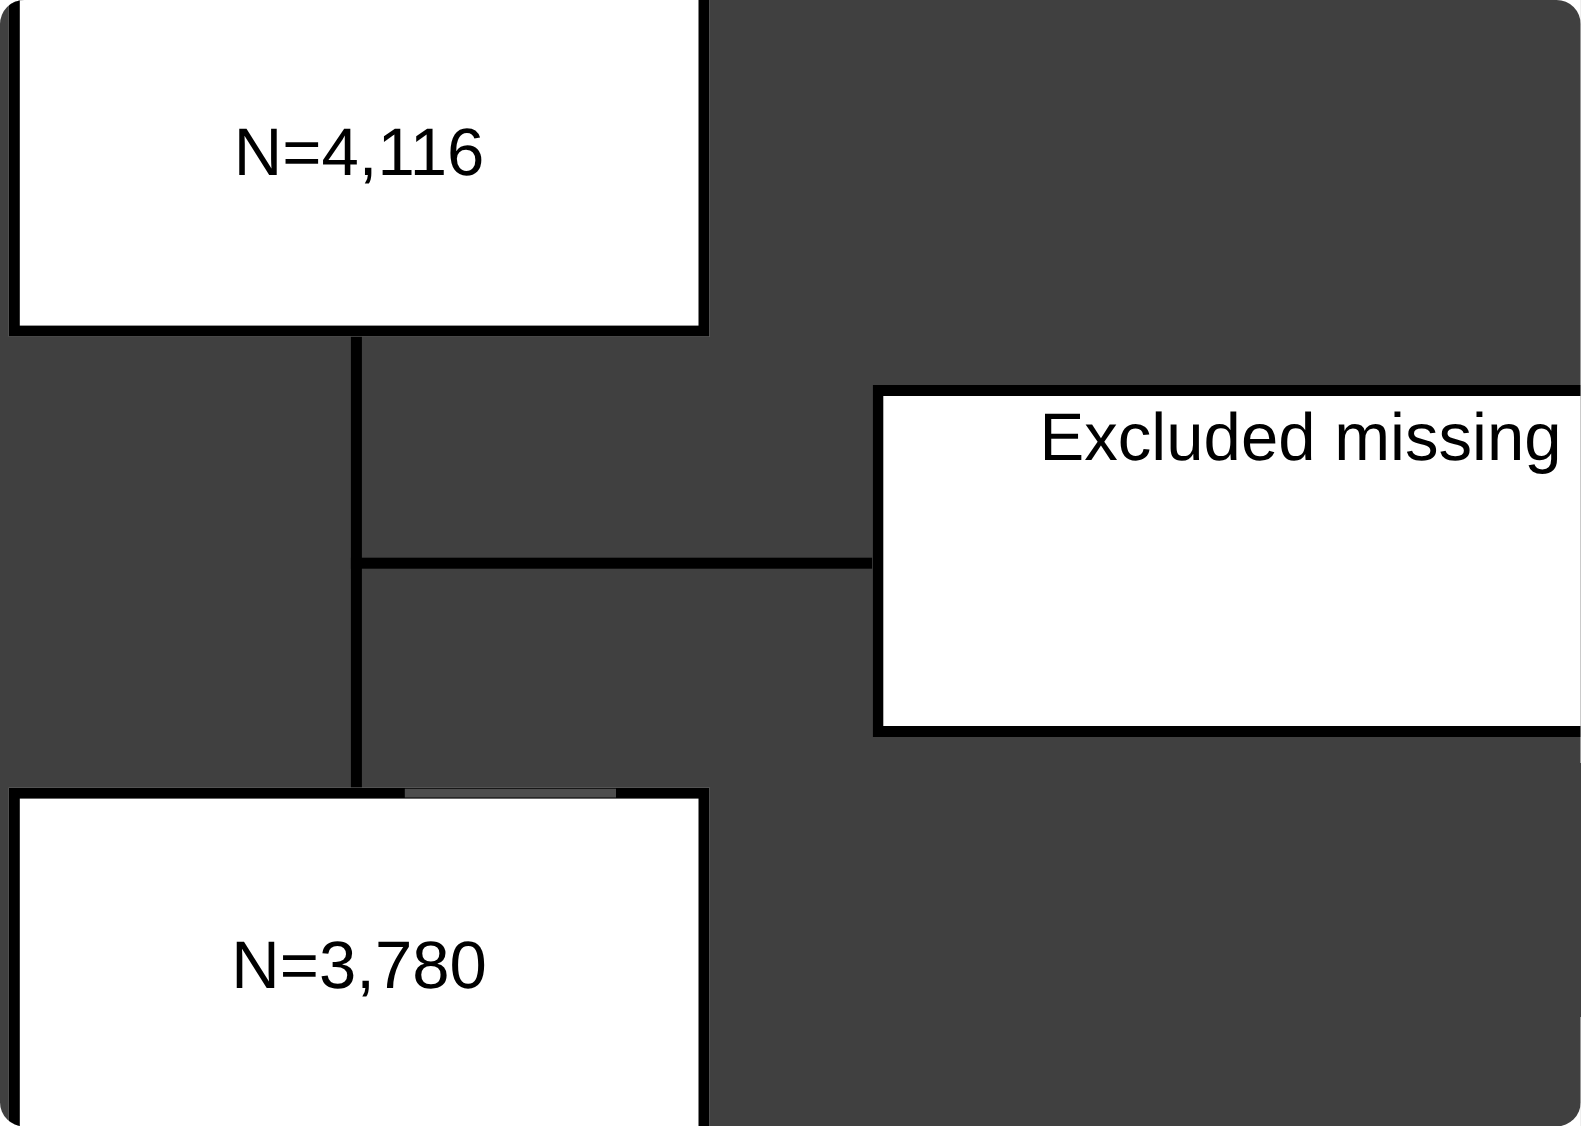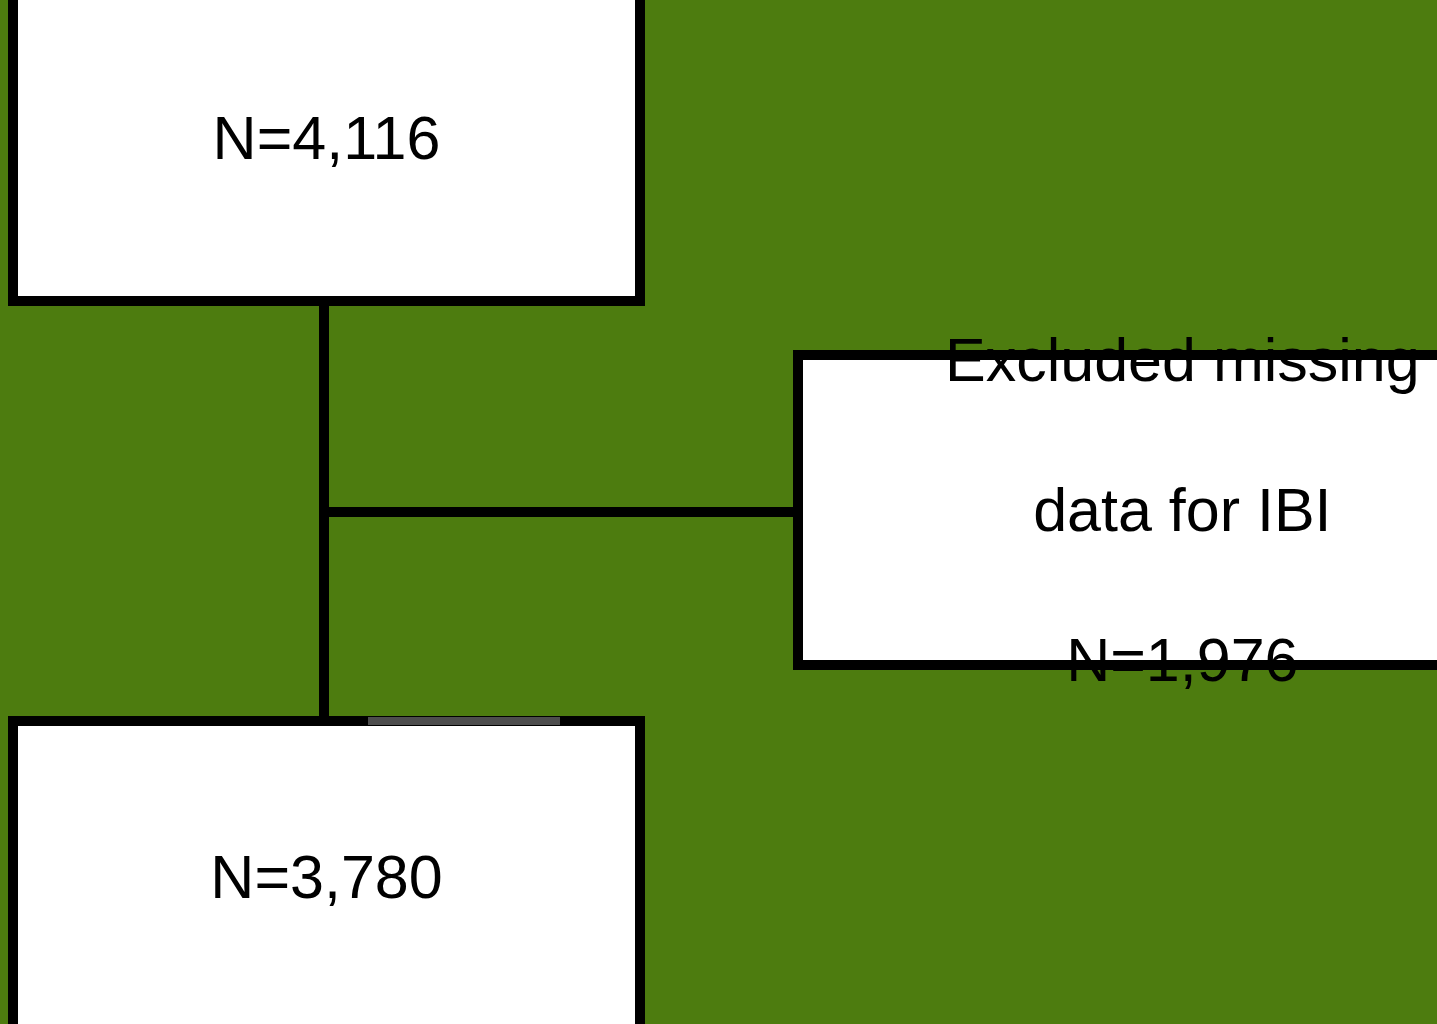--- a/index.html
+++ b/index.html
@@ -4,23 +4,24 @@
 <style>
   html, body {
     margin: 0;
     padding: 0;
     background: #ffffff;
   }
   #canvas {
     position: relative;
     width: 1437px;
     height: 1024px;
-    background: #4d7c0f;
+    background: #404040;
     overflow: hidden;
     font-family: "Liberation Sans", sans-serif;
+    border-radius: 22px;
   }
   .node {
     position: absolute;
     box-sizing: border-box;
     border: 10px solid #000000;
     background: #ffffff;
     display: flex;
     align-items: center;
     justify-content: center;
     text-align: center;
@@ -85,22 +86,21 @@
 
   <div class="connector" id="connector-horizontal"></div>
 
   <div class="node" id="box-top">
     <div class="node-label">N=4,116</div>
   </div>
 
   <div class="node" id="box-excluded">
     <div class="node-label">
       <span>Excluded missing</span><br>
-      <span>data for IBI</span><br>
-      <span>N=1,976</span>
+      <br>
     </div>
   </div>
 
   <div class="node" id="box-bottom">
     <div class="node-label">N=3,780</div>
   </div>
 
   <div id="border-artifact"></div>
 
 </div>

